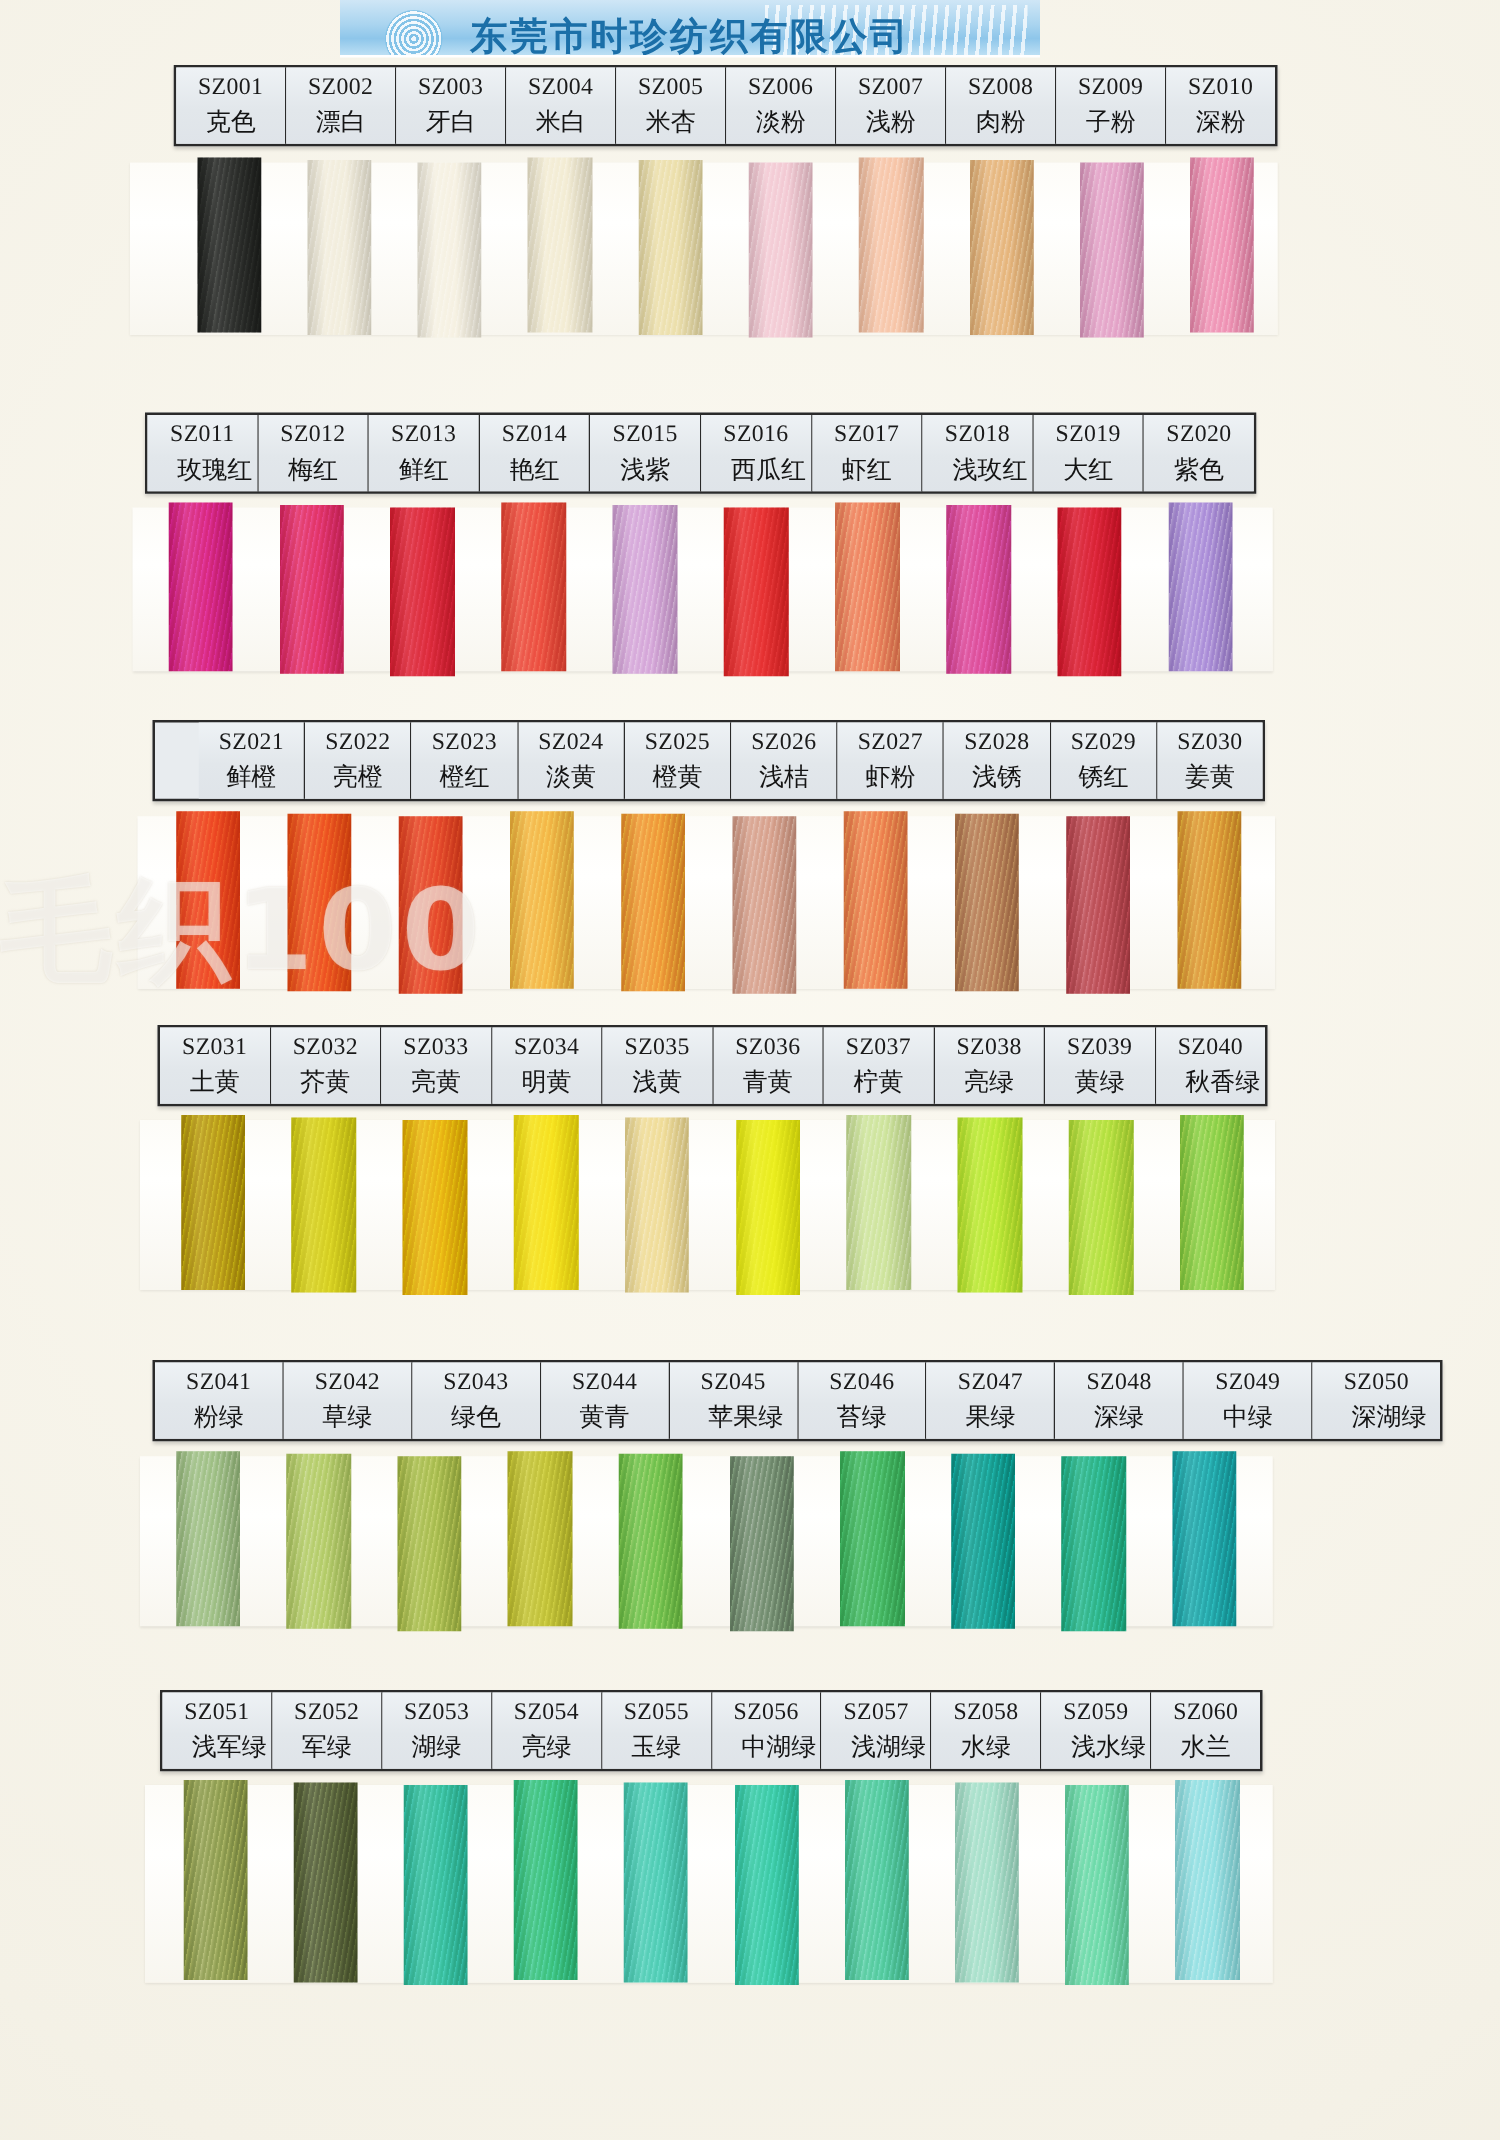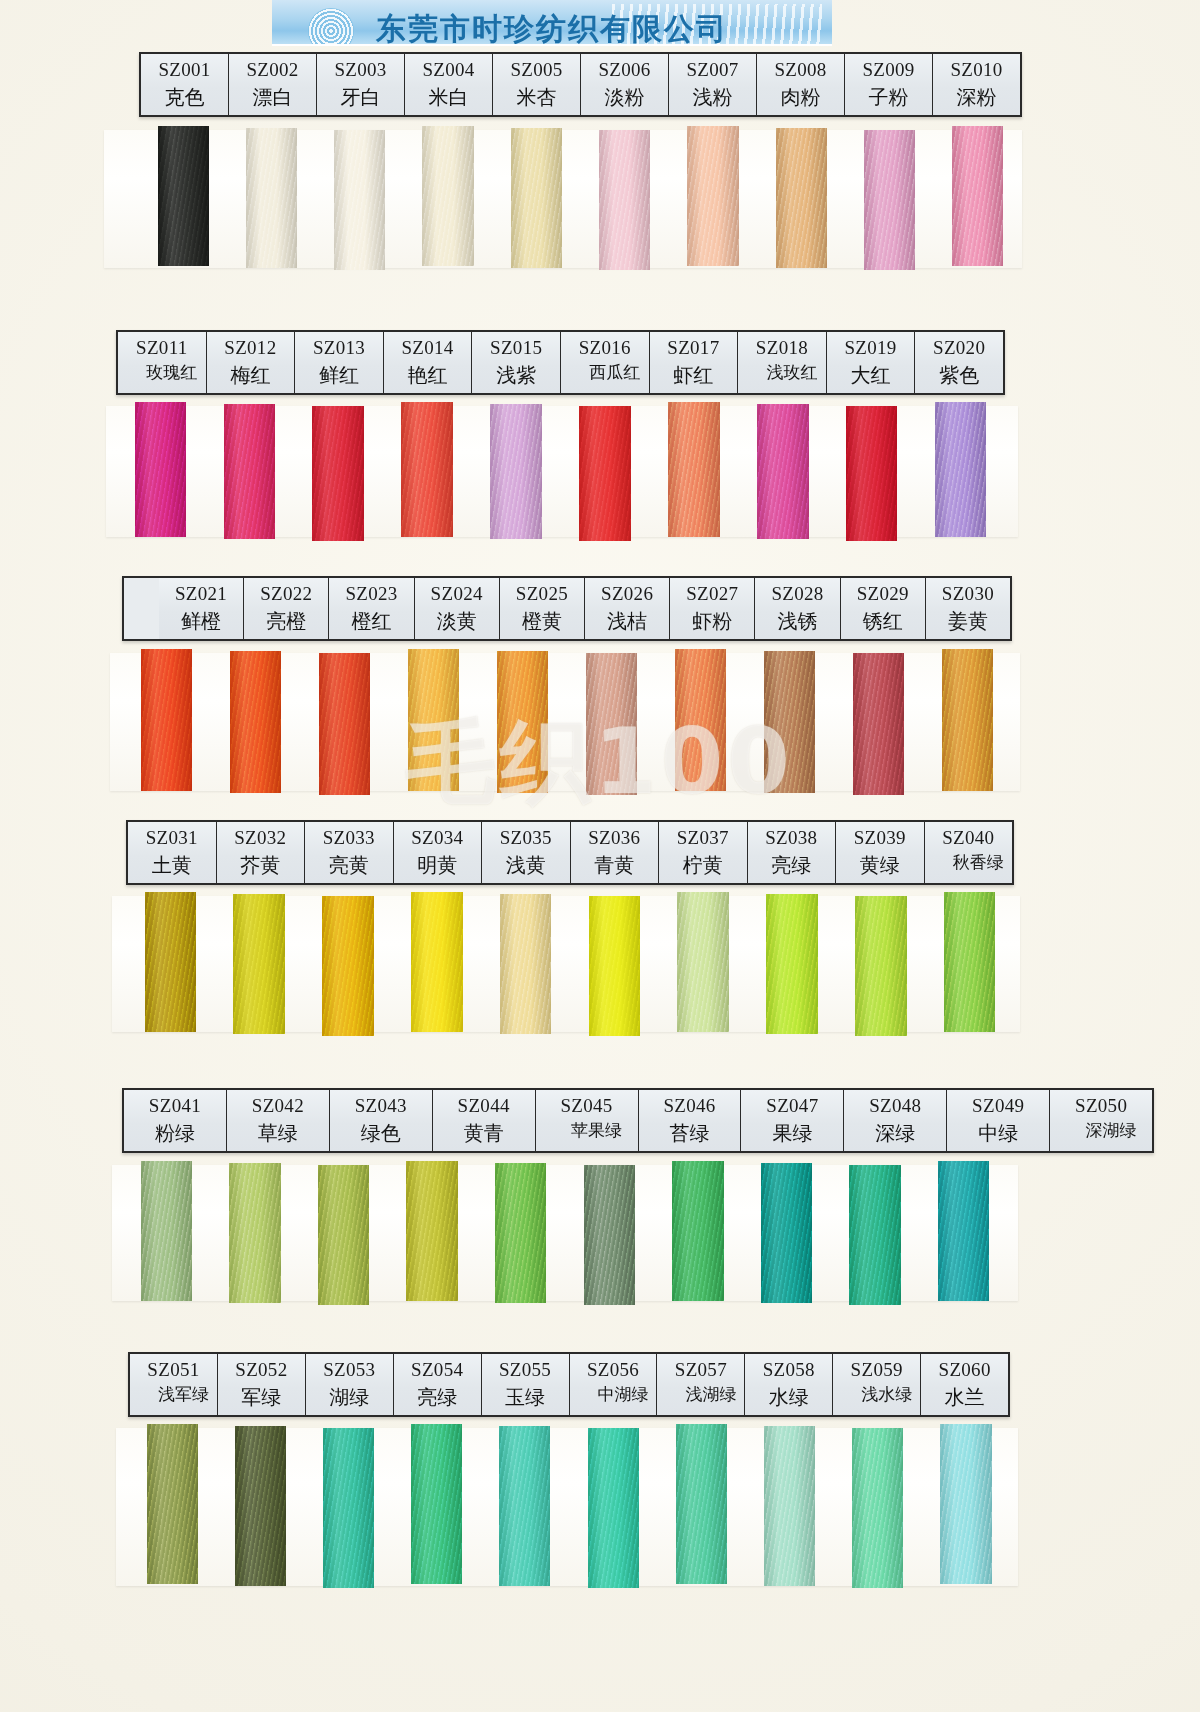--- a/index.html
+++ b/index.html
@@ -61,24 +61,22 @@
     right: 10px; top: 4px;
     width: 210px; height: 40px;
     background: repeating-linear-gradient(95deg, rgba(255,255,255,.75) 0 3px, rgba(255,255,255,0) 3px 9px);
   }
 
   
   #watermark {
     position: absolute;
     left: 0; right: 0;
     top: 700px;
-    text-align: center;
     pointer-events: none;
     z-index: 40;
-    margin-top: 17px;
   }
   #watermark .wm-main {
     font-family: "DejaVu Sans", sans-serif;
     font-size: 90px;
     font-weight: bold;
     color: rgba(255,255,255,0.55);
     letter-spacing: 4px;
     text-shadow: 0 0 2px rgba(180,170,150,.35);
     line-height: 1;
   }
@@ -121,21 +119,21 @@
     line-height: 1.35;
   }
   .cname {
     display: block;
     font-family: "DejaVu Sans", sans-serif;
     font-size: 20px;
     color: #141414;
     line-height: 1.4;
     white-space: nowrap;
   }
-  .cname.sm { font-size: 17px; margin-left: 20px; }
+  .cname.sm { font-size: 20px; margin-left: 20px; }
 
   
   .yarnband {
     position: absolute;
     background: linear-gradient(180deg,#fdfcf8 0%,#fffffe 35%,#f8f6ef 100%);
     box-shadow: 0 1px 2px rgba(0,0,0,.08);
   }
   .yarns {
     position: absolute;
     display: flex;

